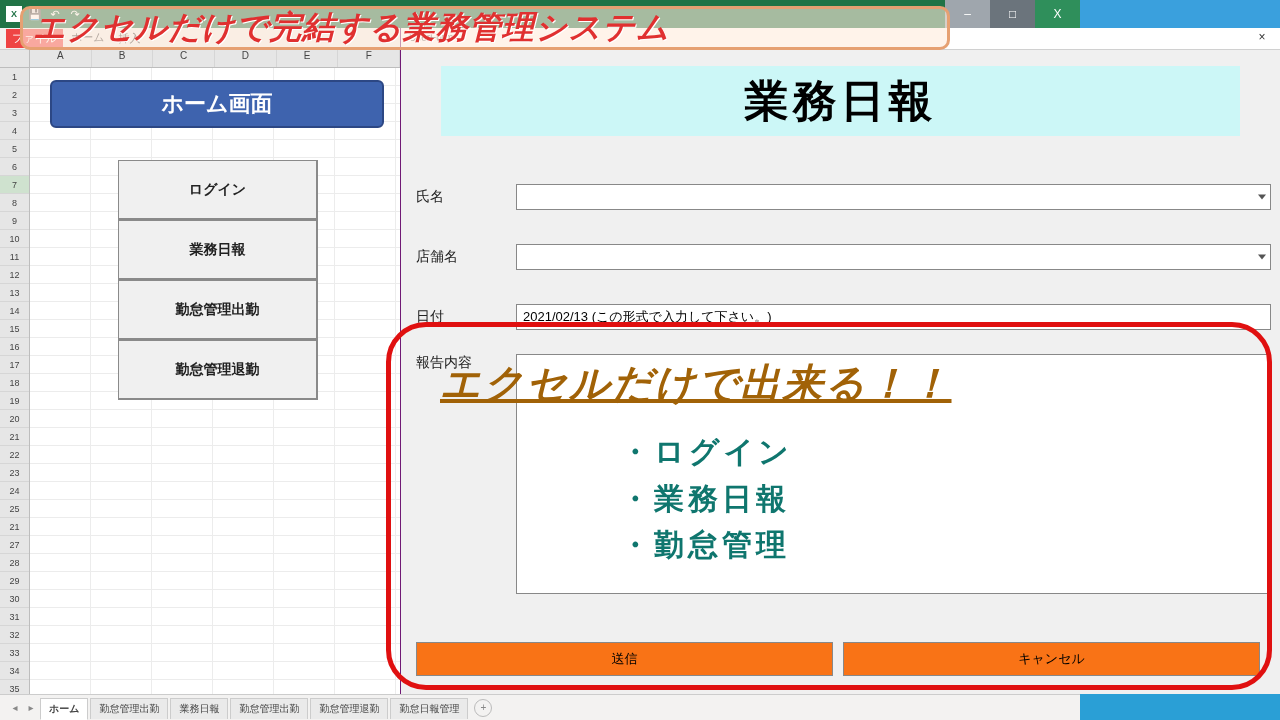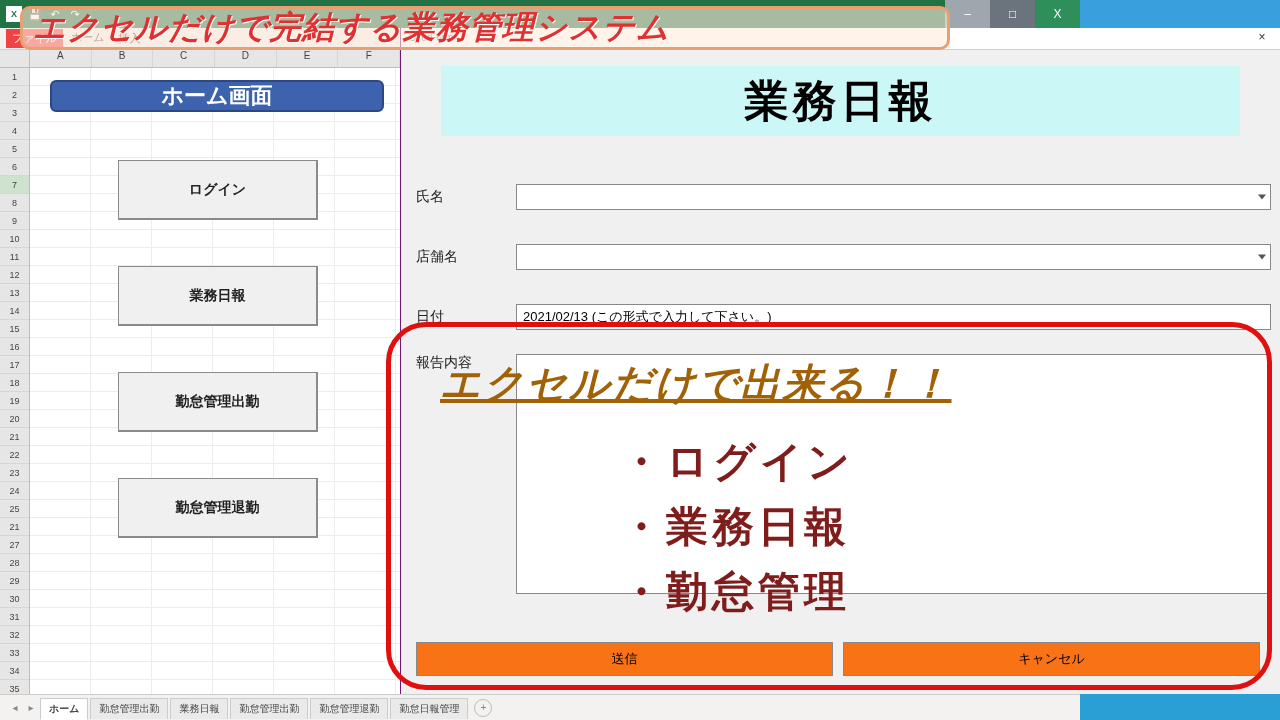--- a/index.html
+++ b/index.html
@@ -61,26 +61,26 @@
 .rowheads .r.sel { background:#cfe2cf; }
 .cells {
   position:absolute; top:18px; left:30px; right:0; bottom:0;
   background:
     repeating-linear-gradient(to bottom, transparent 0, transparent 17px, #ececec 17px, #ececec 18px),
     repeating-linear-gradient(to right, transparent 0, transparent 60px, #ececec 60px, #ececec 61px),
     #fff;
 }
 
 
-.home-panel { position:absolute; top:80px; left:50px; width:334px; height:32px;
+.home-panel { position:absolute; top:80px; left:50px; width:334px; height:48px;
   background:#3e63ae; border:2px solid #2c4784; border-radius:6px;
   display:flex; align-items:center; justify-content:center;
   color:#fff; font-size:22px; font-weight:bold;
 }
-.side-buttons { position:absolute; top:160px; left:118px; width:200px; display:flex; flex-direction:column; gap:46px; }
+.side-buttons { position:absolute; top:160px; left:118px; width:200px; display:flex; flex-direction:column; }
 .side-buttons button {
   height:60px; background:#f0f0f0; border:1px solid #8a8a8a; border-right-width:2px; border-bottom-width:2px;
   font-size:14px; font-weight:bold; color:#222; cursor:pointer;
 }
 
 
 .userform {
   position:absolute; top:28px; left:400px; width:880px; height:672px;
   background:#f0f0f0; border-left:1px solid #701a75;
 }
@@ -139,21 +139,21 @@
   position:absolute; top:356px; left:440px; width:800px;
   pointer-events:none;
 }
 .callout-line1 {
   font-size:40px; font-weight:bold; font-style:italic;
   color:#a16207; text-decoration:underline;
   letter-spacing:2px;
 }
 .callout-bullets {
   margin-top:18px; margin-left:180px;
-  font-size:42px; font-weight:bold; color:#7f1d1d;
+  font-size:30px; font-weight:bold; color:#0f766e;
   line-height:1.55; letter-spacing:4px;
 }
 
 
 .sheet-tabs {
   position:absolute; bottom:0; left:0; right:0; height:26px;
   background:#f3f2f1; border-top:1px solid #ccc;
   display:flex; align-items:center; padding:0 8px; gap:2px;
   font-size:10px; color:#444;
 }

